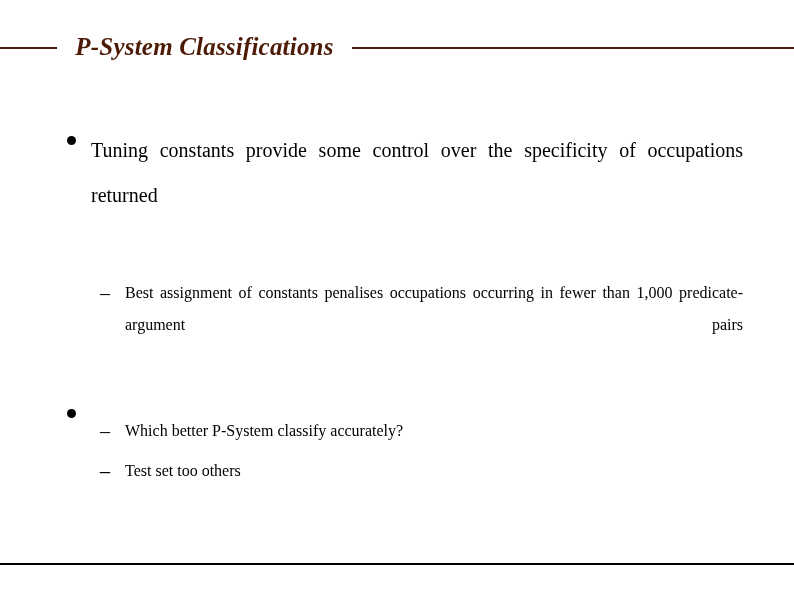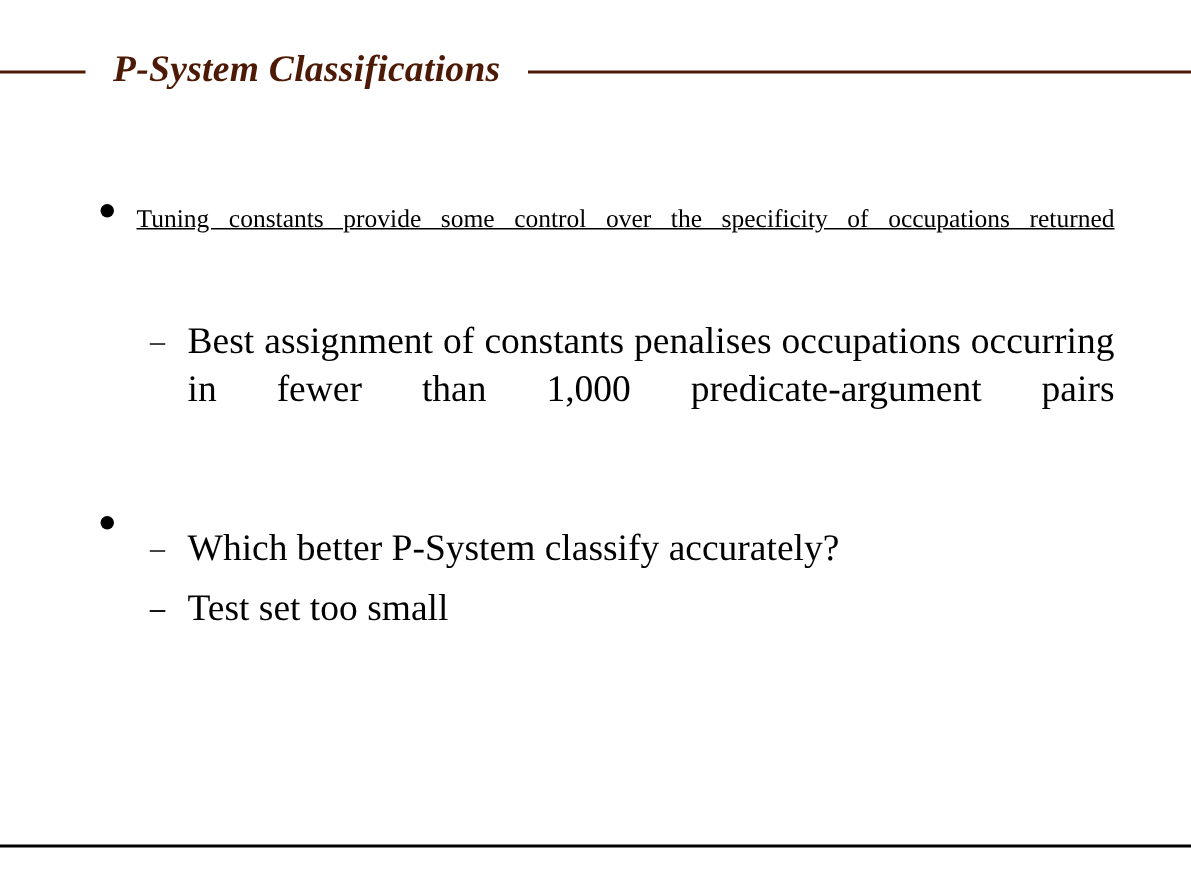--- a/index.html
+++ b/index.html
@@ -80,25 +80,24 @@
     position: absolute;
     left: 67px;
     top: 0.52em;
     width: 9px;
     height: 9px;
     border-radius: 50%;
     background: #000000;
   }
   .level1 .text {
     display: block;
-    font-size: 17px;
-    line-height: 35px;
+    font-size: 20px;
+    line-height: 45px;
     text-align: justify;
     text-justify: inter-word;
-    text-decoration: underline;
   }
   .level1 .text::after {
     content: "";
     display: inline-block;
     width: 100%;
   }
 
   .level2 {
     position: relative;
     padding-left: 125px;
@@ -108,21 +107,21 @@
   .level2 .marker {
     position: absolute;
     left: 100px;
     top: 0;
     font-size: 20px;
     line-height: 32px;
     color: #000000;
   }
   .level2 .text {
     display: block;
-    font-size: 25px;
+    font-size: 16px;
     line-height: 32px;
     text-align: justify;
     text-justify: inter-word;
   }
   .level2.justify .text::after {
     content: "";
     display: inline-block;
     width: 100%;
   }
 
@@ -177,20 +176,20 @@
 
     <div class="level2 sub-item">
       <span class="marker">–</span>
       <span class="text">Which better P-System classify accurately?</span>
     </div>
     <div class="level2 sub-item">
       <span class="marker">–</span>
     </div>
     <div class="level2 sub-item">
       <span class="marker">–</span>
-      <span class="text">Test set too small</span>
+      <span class="text">Test set too others</span>
     </div>
 
   </div>
 
   <div class="footer-rule"></div>
 
 </div>
 
 </body></html>

